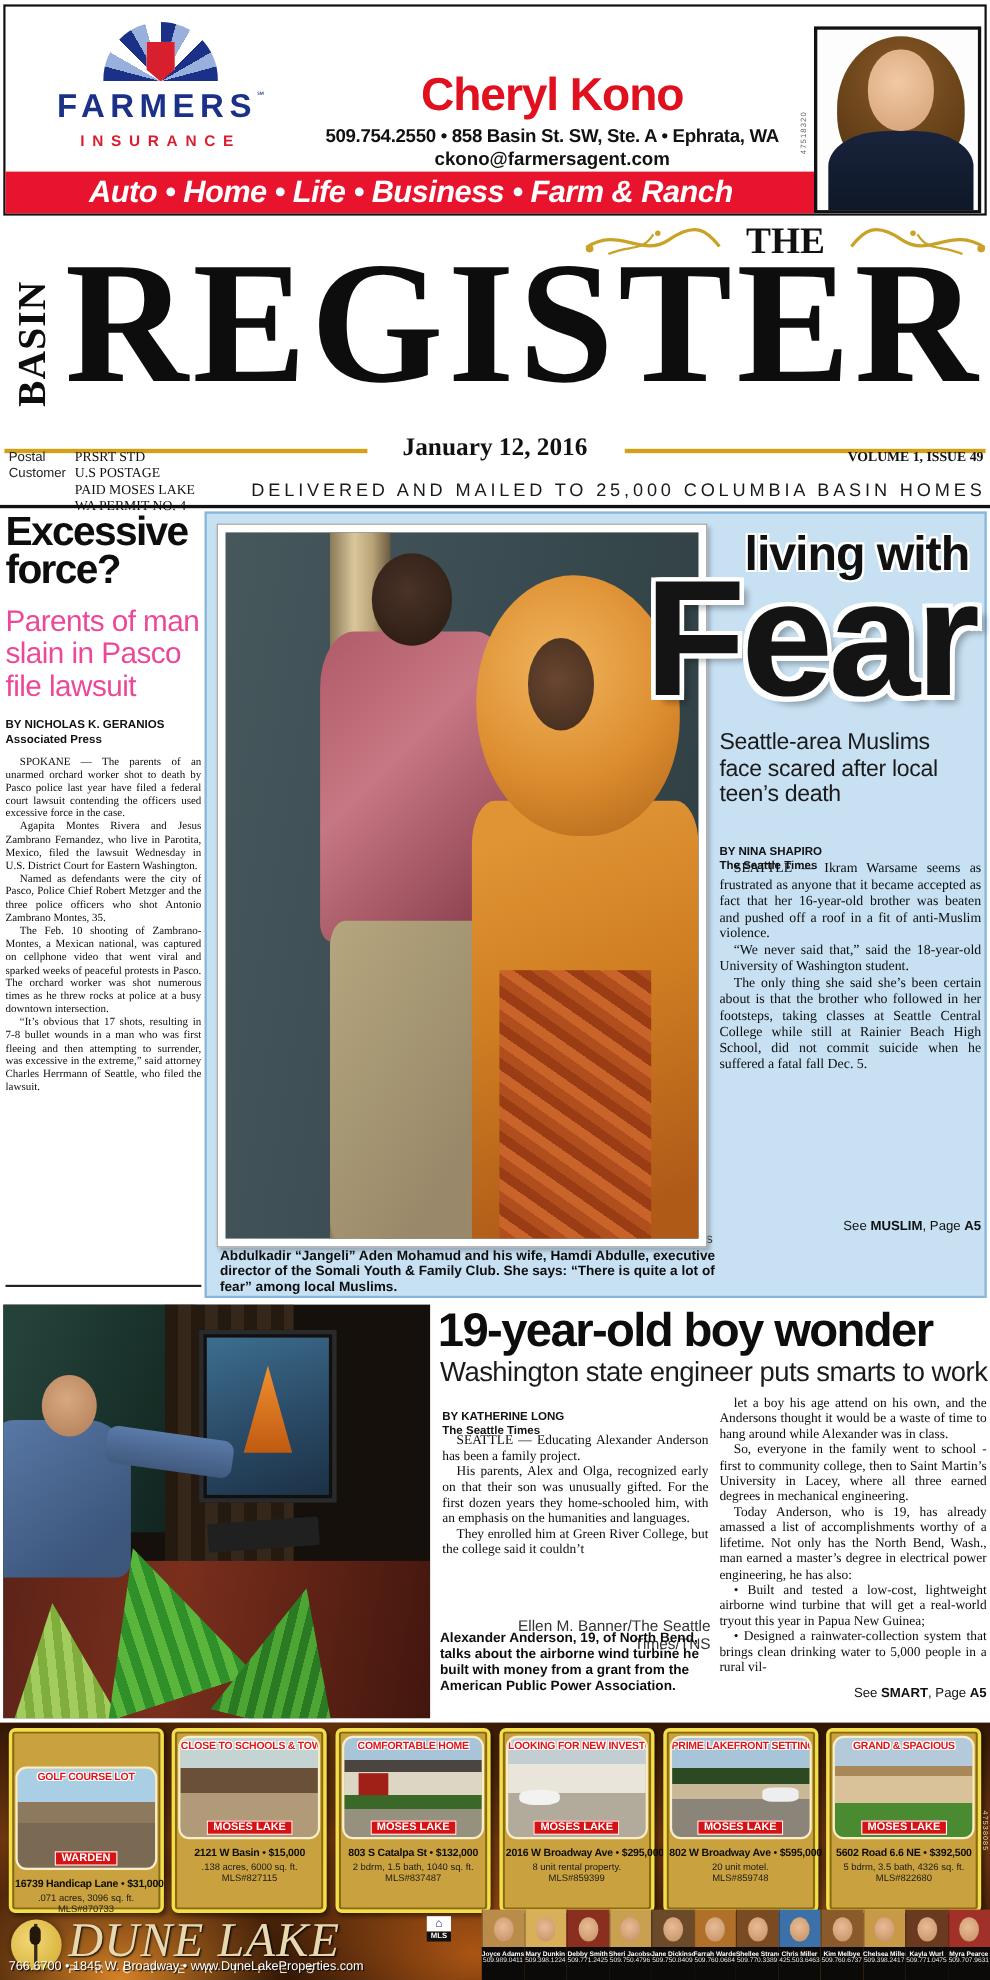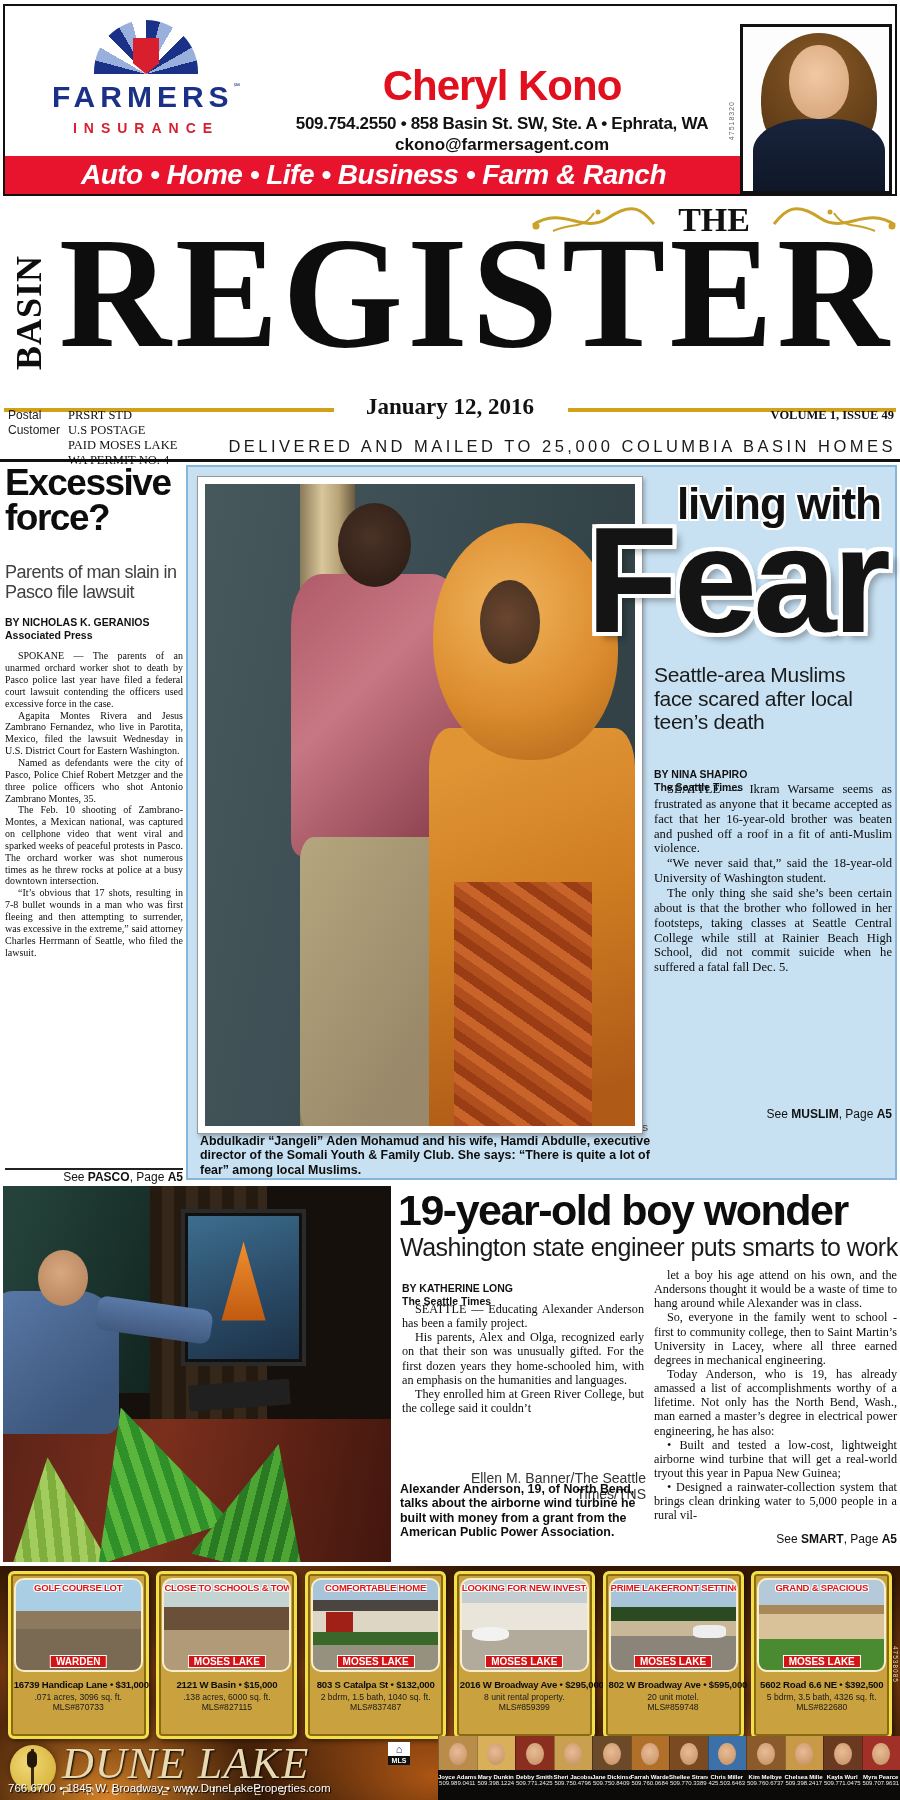--- a/index.html
+++ b/index.html
@@ -58,21 +58,21 @@
   .postal { position:absolute; left:8px; top:408px; display:flex; gap:8px; }
   .postal-label { font-size:12px; color:#222; line-height:1.25; }
   .postal-lines { font-family:"Liberation Serif", serif; font-size:12.5px; color:#111; line-height:1.2; }
   .volume { position:absolute; right:6px; top:408px; font-family:"Liberation Serif", serif; font-weight:bold; font-size:12.5px; color:#111; }
   .delivered { position:absolute; left:150px; top:437px; width:746px; text-align:right; font-size:16.5px; letter-spacing:3.5px; color:#1a1a1a; }
   .rule-black { position:absolute; left:0; top:459px; width:900px; height:3px; background:#111; }
 
   
   .pasco { position:absolute; left:5px; top:465px; width:178px; }
   .pasco-h1 { font-weight:bold; font-size:37px; line-height:0.95; letter-spacing:-1.5px; color:#0d0d0d; }
-  .pasco-sub { font-size:18px; line-height:1.08; letter-spacing:-0.5px; color:#404040; margin-top:28px; }
+  .pasco-sub { font-size:27px; line-height:1.08; letter-spacing:-0.5px; color:#ec4899; margin-top:16px; }
   .byline { font-size:10.5px; font-weight:bold; color:#111; margin-top:14px; line-height:1.25; }
   .byline .org { font-weight:bold; }
   .serif-body p { font-family:"Liberation Serif", serif; font-size:10px; line-height:1.185; color:#0c0c0c;
     text-align:justify; text-indent:13px; }
   .pasco-body { margin-top:8px; height:516px; overflow:hidden; }
   .jump { font-size:12px; color:#111; text-align:right; }
   .pasco-jump { margin-top:4px; }
   .pasco-hr { position:absolute; left:0px; top:703px; width:178px; height:2px; background:#222; margin-top:0; }
 
   
@@ -157,21 +157,21 @@
   .card { width:141px; height:168px; background:#c9a23f; border:3px solid #f3df4a; border-radius:6px;
     box-shadow:inset 0 0 0 2px #8a6a10, 2px 2px 5px rgba(0,0,0,.5); padding:4px 3px; }
   .card-photo { position:relative; height:94px; border-radius:10px; border:2px solid #f7eecb; overflow:hidden; }
   .card-tag { position:absolute; left:0; top:2px; width:100%; text-align:center; font-weight:bold; font-size:9.5px; letter-spacing:-0.2px; color:#e01414;
     text-shadow:-1px -1px 0 #fff,1px -1px 0 #fff,-1px 1px 0 #fff,1px 1px 0 #fff; white-space:nowrap; }
   .card-city { position:absolute; left:50%; bottom:2px; transform:translateX(-50%); background:#d41414; border:1px solid #fff;
     color:#fff; font-weight:bold; font-size:10px; padding:0 5px; white-space:nowrap; }
   .card-addr { margin-top:7px; text-align:center; font-weight:bold; font-size:9.6px; letter-spacing:-0.2px; color:#0d0d0d; white-space:nowrap; }
   .card-details { text-align:center; font-size:8.6px; color:#1a1a1a; margin-top:2px; }
   .card-mls { text-align:center; font-size:8.6px; color:#1a1a1a; }
-  .ph1 { background:linear-gradient(#aacfe4 0 34%, #8d7a5e 34% 55%, #7a6a54 55% 100%); }
+  .ph1 { background:linear-gradient(#aacfe4 0 34%, #8d7a5e 34% 55%, #7a6a54 55% 100%);margin-top:28px; }
   .ph2 { background:linear-gradient(#c4d4d2 0 30%, #6a5038 30% 56%, #b09a78 56% 100%); }
   .ph3 { background:linear-gradient(#a8c4d8 0 22%, #4a4540 22% 34%, #ded6c4 34% 58%, #3a6828 58% 72%, #96907e 72% 100%); }
   .ph3::after { content:""; position:absolute; left:10%; top:36%; width:22%; height:22%; background:#a02018; }
   .ph4 { background:linear-gradient(#c2ced2 0 26%, #e9e5da 26% 56%, #b2aa9a 56% 100%); }
   .ph4::after { content:""; position:absolute; left:8%; top:52%; width:30%; height:16%; border-radius:40%; background:#f2f2f0; }
   .ph5 { background:linear-gradient(#a8c4d8 0 30%, #2c4a22 30% 46%, #c8b898 46% 62%, #8a8578 62% 100%); }
   .ph5::after { content:""; position:absolute; right:8%; top:50%; width:26%; height:14%; border-radius:30%; background:#eee; }
   .ph6 { background:linear-gradient(#b4cada 0 28%, #a88858 28% 38%, #d9c299 38% 66%, #4a8a30 66% 100%); }
 
   .dune-logo { position:absolute; left:10px; top:172px; display:flex; align-items:center; gap:6px; }

